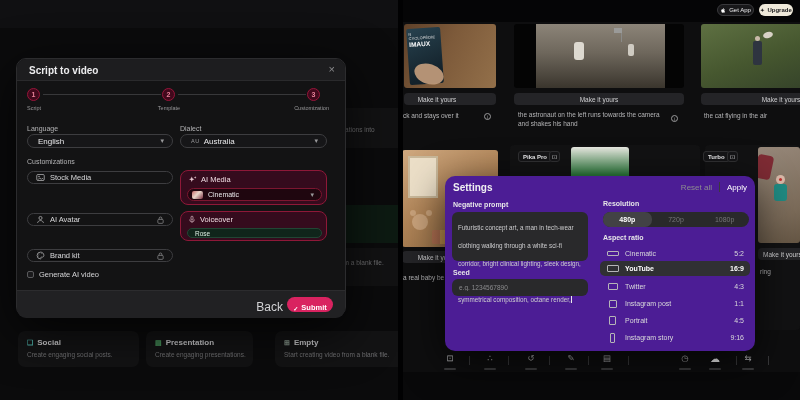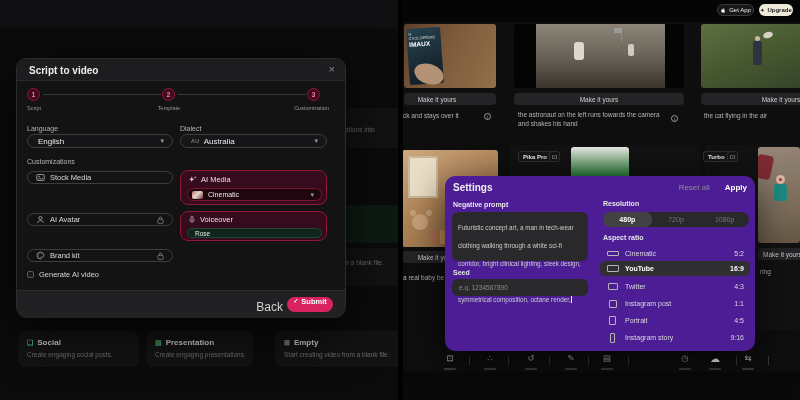--- a/index.html
+++ b/index.html
@@ -32,42 +32,42 @@
   .pill{height:13px;border:1px solid #3d3d40;border-radius:12px;display:flex;align-items:center;gap:5px;padding:0 8px;}
   .pill-label{font-size:7.5px;color:#d9d9db;flex:1;}
   .redcard{background:#350b1d;border:1px solid #8e1838;border-radius:8px;padding-left:48px;}
   .redcard-title{display:flex;align-items:center;gap:4px;font-size:7.5px;color:#f0dde3;}
   .cine-dd{background:#1f060f;border:1px solid #7c1630;border-radius:11px;display:flex;align-items:center;gap:5px;padding:0 7px 0 4px;}
   .cine-thumb{width:11px;height:8px;border-radius:2px;background:linear-gradient(135deg,#c46a6a 0%,#e8d8cc 45%,#7a3040 100%);}
   .rose-chip{background:#10251b;border:1px solid #224534;border-radius:8px;display:flex;align-items:center;padding:0 7px;font-size:6.5px;color:#dceee2;}
   .checkbox{width:7px;height:7px;border:1px solid #5a5a5c;border-radius:2px;background:#1a1a1c;}
   .modal-footer{left:0;top:231px;width:100%;height:28px;background:#212123;border-top:1px solid #2c2c2e;border-radius:0 0 9px 9px;}
   .back-btn{font-size:12px;color:#d2d2d4;}
-  .submit-btn{width:46px;height:15px;background:#d92360;border-radius:12px;display:flex;align-items:flex-start;justify-content:center;gap:3px;color:#fff;font-size:7.5px;font-weight:bold;}
+  .submit-btn{width:46px;height:15px;background:#d92360;border-radius:12px;display:flex;align-items:flex-end;justify-content:center;gap:3px;color:#fff;font-size:7.5px;font-weight:bold;}
 
   
   .right{left:400px;top:0;width:400px;height:400px;background:#0e0e0f;overflow:hidden;}
   .divider{left:398px;top:0;width:5px;height:400px;background:#010102;z-index:9;}
   .topbar{left:0;top:0;width:400px;height:22px;background:#050506;}
   .chip-btn{height:12px;border-radius:10px;display:flex;align-items:center;justify-content:center;gap:3px;font-size:6px;}
   .getapp{background:#18181a;border:1px solid #39393c;color:#ececee;}
   .upgrade{background:#efe9da;color:#18181a;font-weight:bold;}
   .thumb{overflow:hidden;border-radius:3px;}
   .miy-btn{height:12px;background:#242427;border-radius:4px;display:flex;align-items:center;justify-content:center;overflow:hidden;color:#cfcfd1;font-size:6.5px;}
   .caption{font-size:6.5px;color:#b5b5b7;line-height:9px;}
   .info{width:7px;height:7px;border:1px solid #9a9a9c;border-radius:50%;color:#9a9a9c;font-size:5px;display:flex;align-items:center;justify-content:center;}
   .badge{height:11px;background:#151517;border:1px solid #303032;border-radius:3px;display:flex;align-items:center;justify-content:center;padding:0 4px;font-size:6px;font-weight:bold;color:#e8e8ea;}
   .badge-ic{width:11px;padding:0;color:#c8c8ca;font-weight:normal;font-size:6px;}
 
   
   .panel{left:45px;top:176px;width:310px;height:175px;background:#4c1d95;border-radius:10px;box-shadow:0 10px 40px rgba(0,0,0,.7);z-index:5;}
   .panel-title{left:8px;top:6px;font-size:10px;font-weight:bold;color:#f0f0f2;}
   .panel-actions{right:8px;top:6px;display:flex;align-items:center;gap:7px;}
   .reset-lbl{font-size:8px;color:#8d8d8f;}
-  .apply-lbl{font-size:8px;font-weight:bold;color:#fff;}
+  .apply-lbl{font-size:8px;font-weight:normal;color:#fff;}
   .vdiv{width:1px;height:10px;background:#3a3a3c;}
   .sec-label{font-size:7px;font-weight:bold;color:#e6e6e8;}
   .ta{left:7px;top:36px;width:136px;height:49px;background:#29292b;border-radius:6px;padding:4px 6px;}
   .ta-text{font-size:6.3px;line-height:9.6px;color:#cdcdcf;}
   .cursor{display:inline-block;width:1px;height:7px;background:#e8e8ea;vertical-align:-1px;}
   .seed-input{left:7px;top:103px;width:136px;height:17px;background:#29292b;border:none;border-radius:6px;padding:0 7px;font-size:6.5px;color:#ddd;outline:none;}
   .seed-input::placeholder{color:#8b8b8d;}
   .segmented{left:158px;top:36px;width:146px;height:15px;background:#29292b;border-radius:8px;display:flex;}
   .seg{flex:1;display:flex;align-items:center;justify-content:center;font-size:7px;color:#757578;}
   .seg.sel{background:#424245;border-radius:7px;color:#fff;font-weight:bold;}

